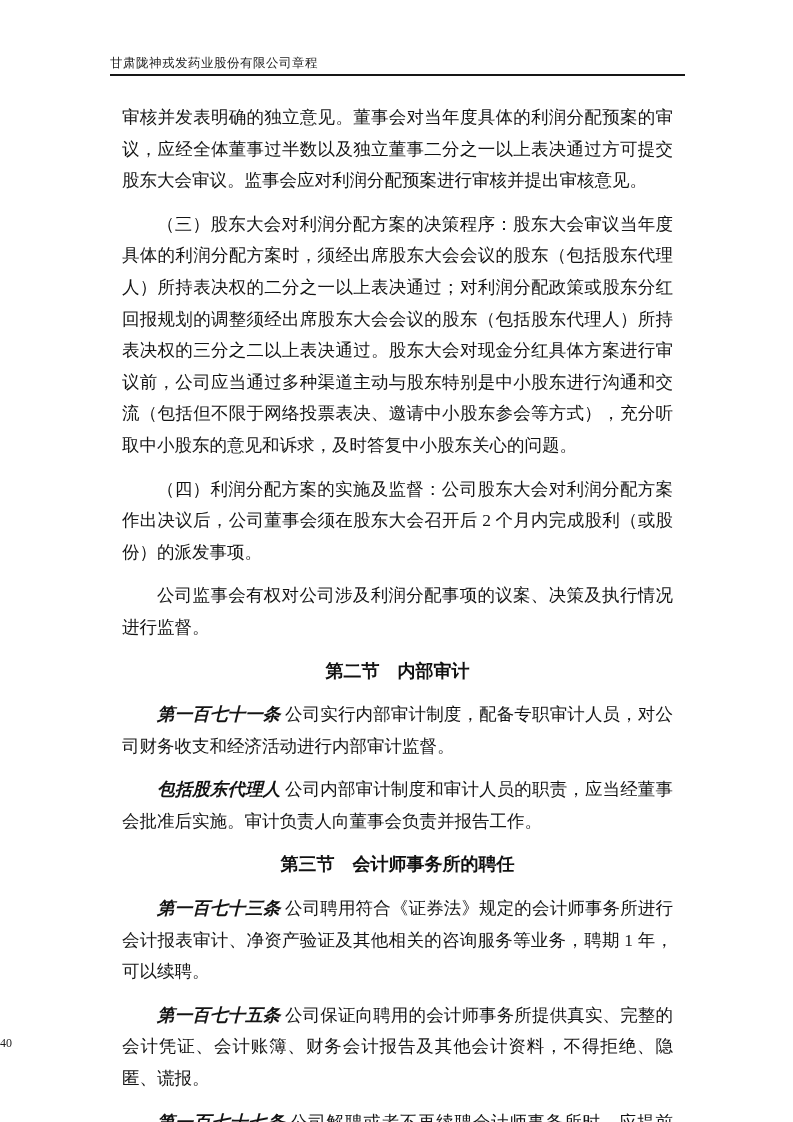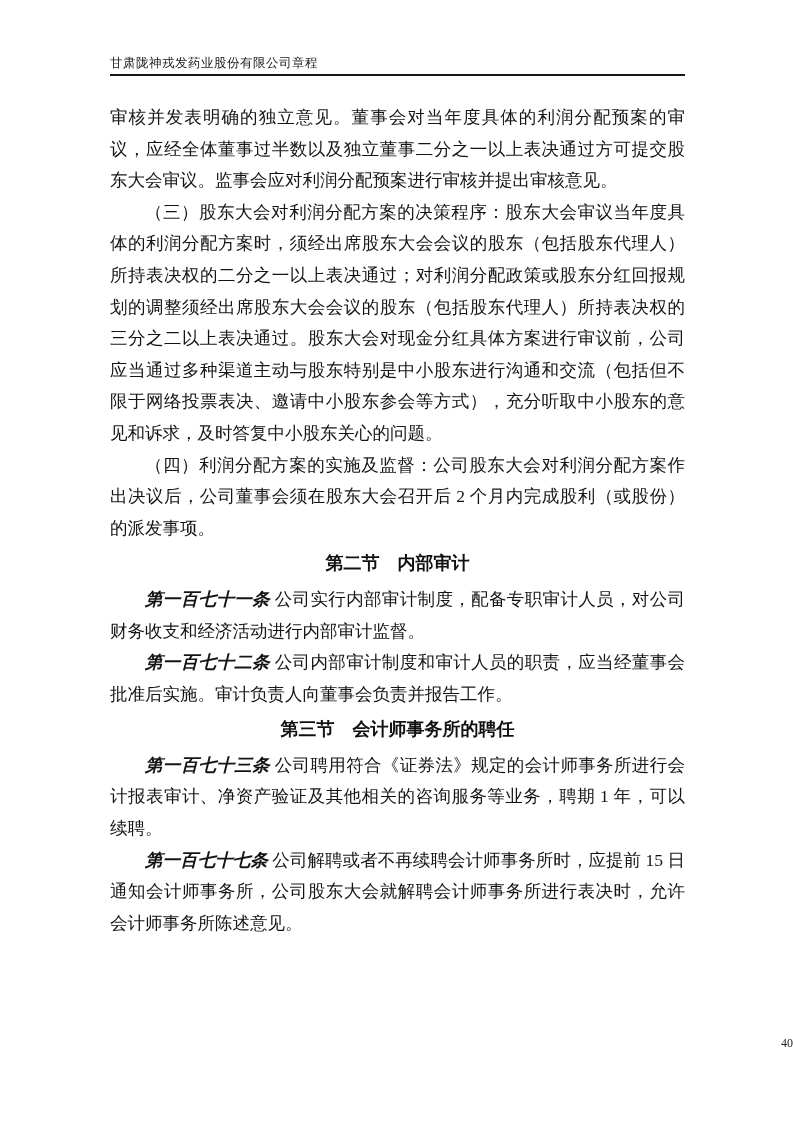--- a/index.html
+++ b/index.html
@@ -29,21 +29,21 @@
     letter-spacing: 0.5px;
     color: #1c1c1c;
   }
   .doc-body {
     margin-top: 26px;
     font-size: 17.5px;
     line-height: 31.6px;
     text-align: justify;
   }
   .para {
-    margin: 0;
+    margin: 12px;
     text-indent: 2em;
   }
   .para.no-indent {
     text-indent: 0;
   }
   .section-heading {
     margin: 4px;
     font-size: 18px;
     font-weight: bold;
     text-align: center;
@@ -53,41 +53,43 @@
   }
   .article-number {
     font-weight: bold;
     font-style: italic;
   }
   .page-footer {
     position: absolute;
     top: 1036px;
     left: 0;
     width: 100%;
-    text-align: right;
+    text-align: left;
     font-size: 12px;
     color: #1c1c1c;
   }
 </style>
 </head>
 <body>
 
 <div class="page">
   <header class="page-header">
     <div class="header-title">甘肃陇神戎发药业股份有限公司章程</div>
   </header>
 
   <main class="doc-body" id="doc-body">
       <p class="para no-indent">审核并发表明确的独立意见。董事会对当年度具体的利润分配预案的审议，应经全体董事过半数以及独立董事二分之一以上表决通过方可提交股东大会审议。监事会应对利润分配预案进行审核并提出审核意见。</p>
       <p class="para">（三）股东大会对利润分配方案的决策程序：股东大会审议当年度具体的利润分配方案时，须经出席股东大会会议的股东（包括股东代理人）所持表决权的二分之一以上表决通过；对利润分配政策或股东分红回报规划的调整须经出席股东大会会议的股东（包括股东代理人）所持表决权的三分之二以上表决通过。股东大会对现金分红具体方案进行审议前，公司应当通过多种渠道主动与股东特别是中小股东进行沟通和交流（包括但不限于网络投票表决、邀请中小股东参会等方式），充分听取中小股东的意见和诉求，及时答复中小股东关心的问题。</p>
       <p class="para">（四）利润分配方案的实施及监督：公司股东大会对利润分配方案作出决议后，公司董事会须在股东大会召开后 2 个月内完成股利（或股份）的派发事项。</p>
+      <p class="para">公司监事会有权对公司涉及利润分配事项的议案、决策及执行情况进行监督。</p>
       <h2 class="section-heading">第二节　内部审计</h2>
       <p class="para"><b class="article-number">第一百七十一条 </b>公司实行内部审计制度，配备专职审计人员，对公司财务收支和经济活动进行内部审计监督。</p>
-      <p class="para"><b class="article-number">第一百七十二条 </b>公司内部审计制度和审计人员的职责，应当经董事会批准后实施。审计负责人向董事会负责并报告工作。</p>
+      <p class="para"><b class="article-number">包括股东代理人 </b>公司内部审计制度和审计人员的职责，应当经董事会批准后实施。审计负责人向董事会负责并报告工作。</p>
       <h2 class="section-heading">第三节　会计师事务所的聘任</h2>
       <p class="para"><b class="article-number">第一百七十三条 </b>公司聘用符合《证券法》规定的会计师事务所进行会计报表审计、净资产验证及其他相关的咨询服务等业务，聘期 1 年，可以续聘。</p>
+      <p class="para"><b class="article-number">第一百七十五条 </b>公司保证向聘用的会计师事务所提供真实、完整的会计凭证、会计账簿、财务会计报告及其他会计资料，不得拒绝、隐匿、谎报。</p>
       <p class="para"><b class="article-number">第一百七十七条 </b>公司解聘或者不再续聘会计师事务所时，应提前 15 日通知会计师事务所，公司股东大会就解聘会计师事务所进行表决时，允许会计师事务所陈述意见。</p>
     </main>
 
   <footer class="page-footer">
     <span>40</span>
   </footer>
 </div>
 
 </body></html>

